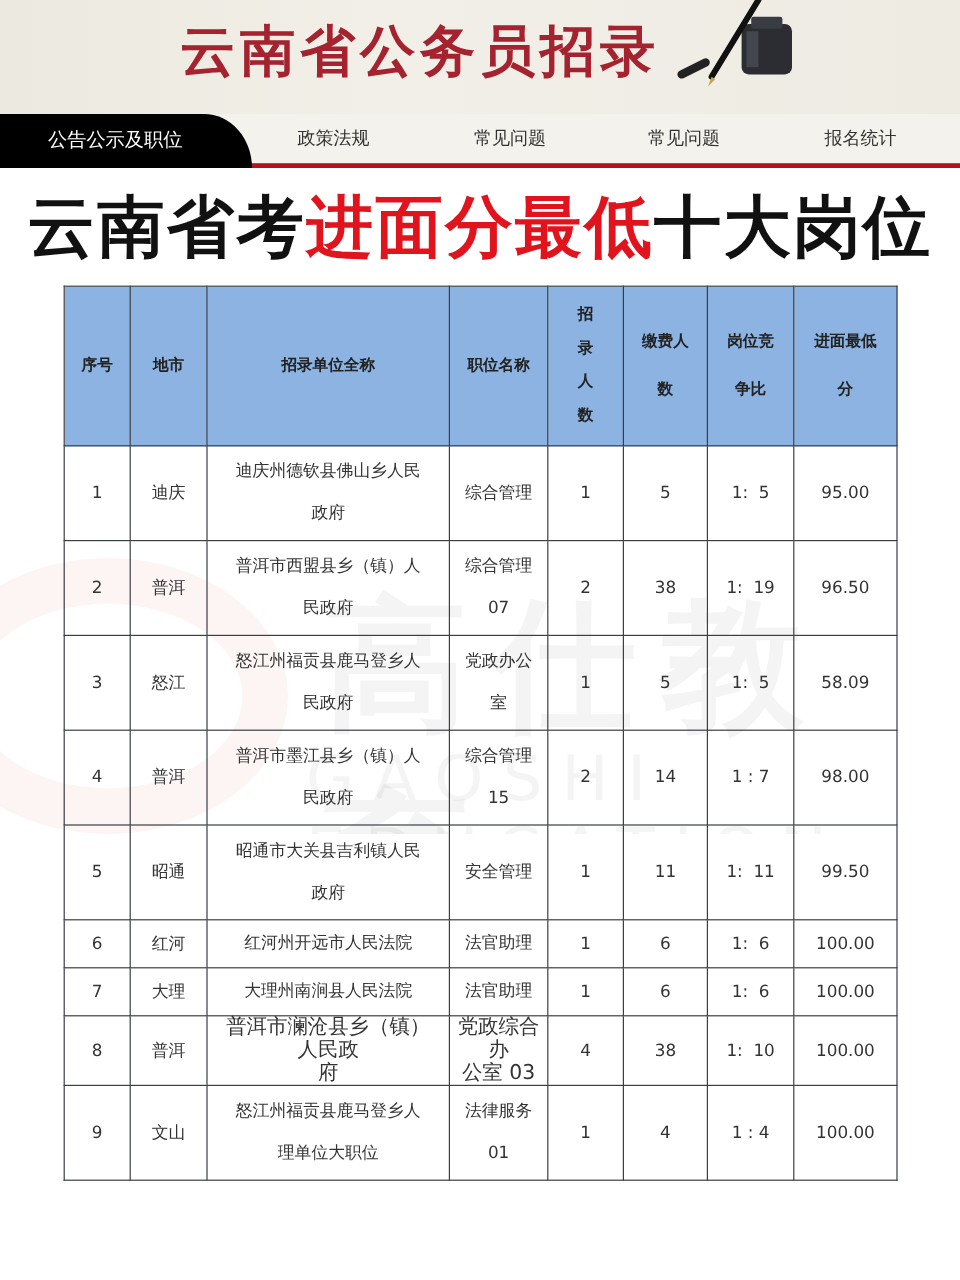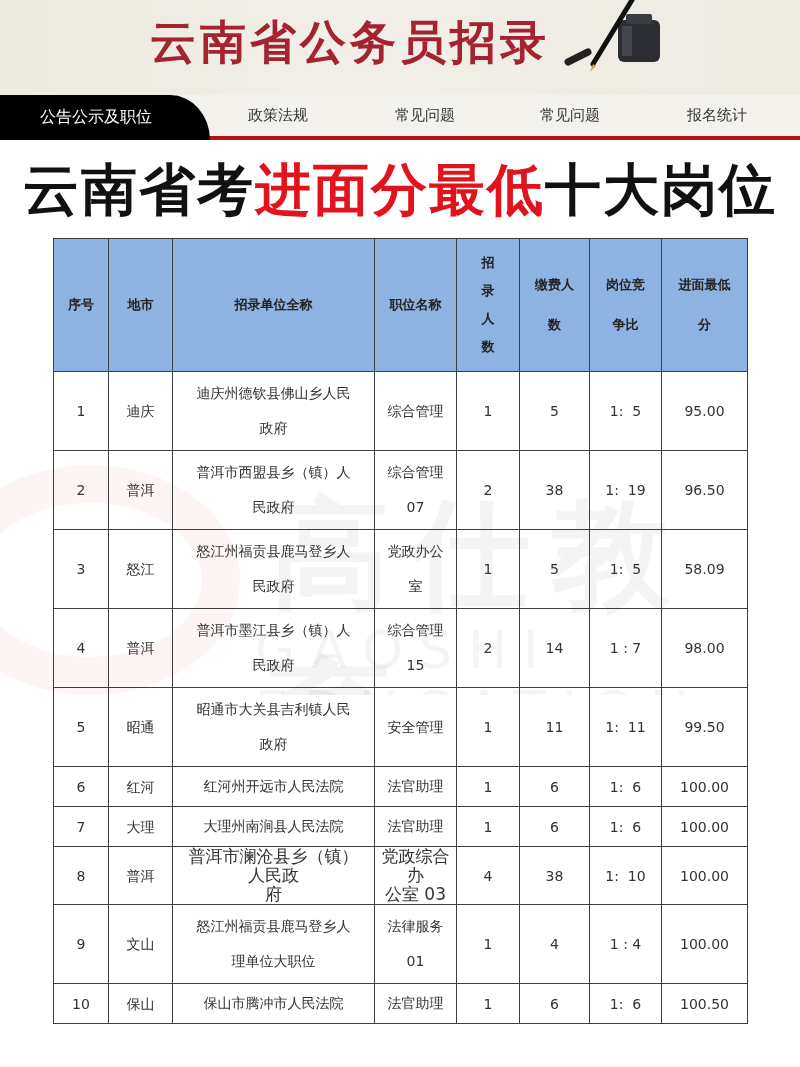--- a/index.html
+++ b/index.html
@@ -245,24 +245,14 @@
       <td>9</td>
       <td>文山</td>
       <td class="unit"><span>怒江州福贡县鹿马登乡人</span><br><span>理单位大职位</span></td>
       <td class="pos"><span>法律服务</span><br><span>01</span></td>
       <td>1</td>
       <td>4</td>
       <td style="white-space:pre">1 : 4</td>
       <td>100.00</td>
     </tr>
 
-    <tr class="r-short">
-      <td>10</td>
-      <td>保山</td>
-      <td class="unit">保山市腾冲市人民法院</td>
-      <td class="pos">法官助理</td>
-      <td>1</td>
-      <td>6</td>
-      <td style="white-space:pre">1:  6</td>
-      <td>100.50</td>
-    </tr>
   </tbody>
 </table>
 
 </body></html>

